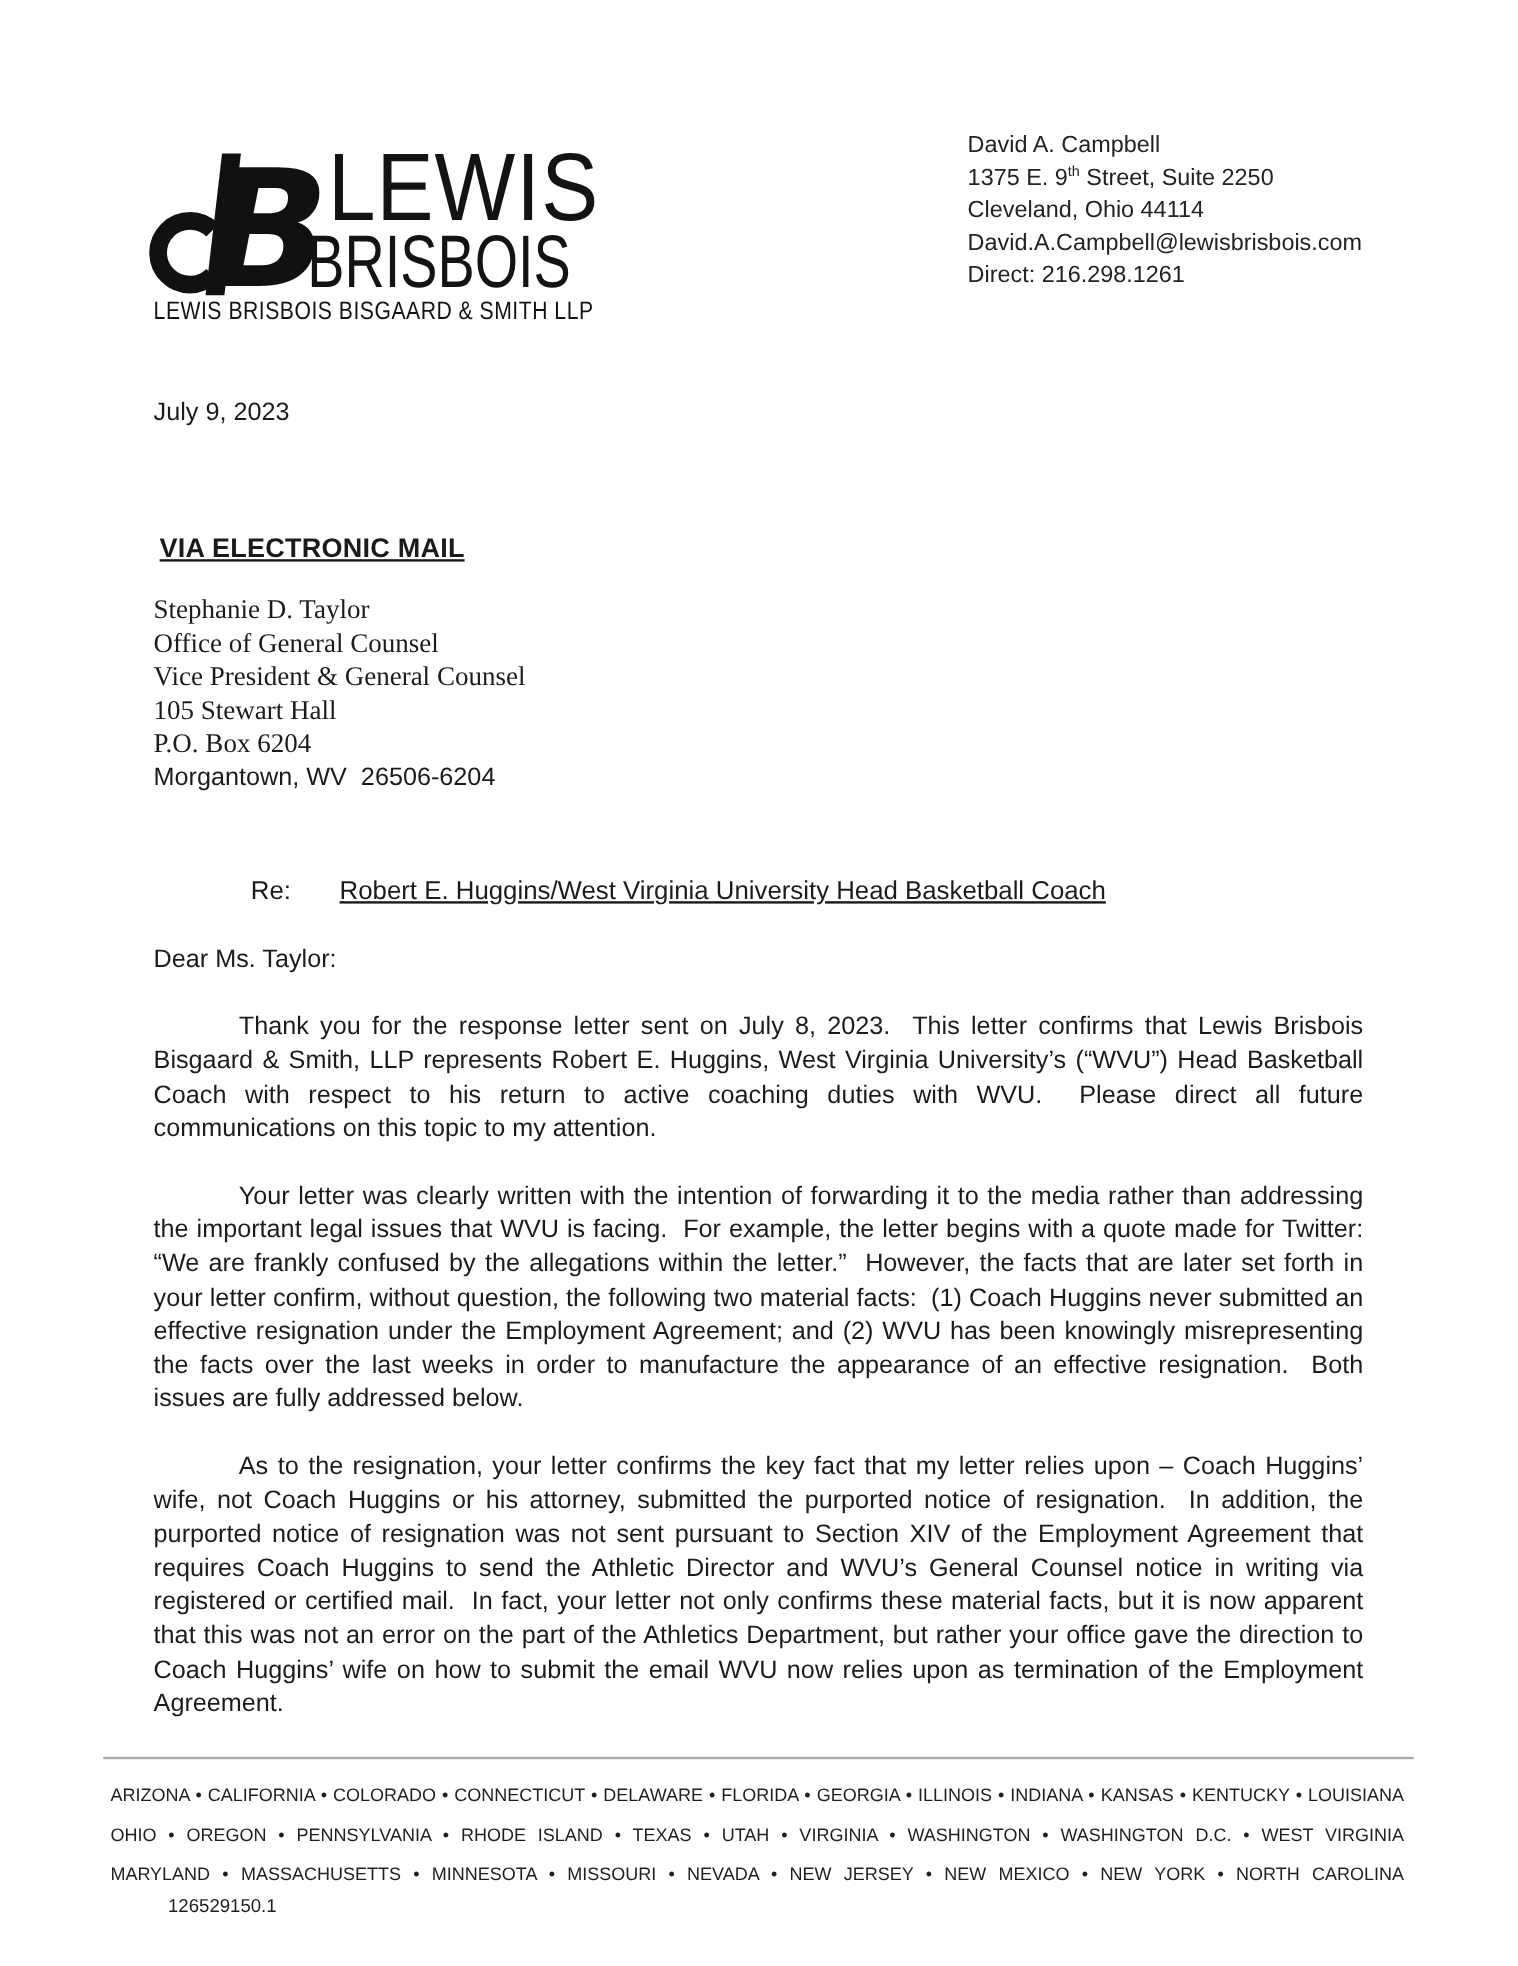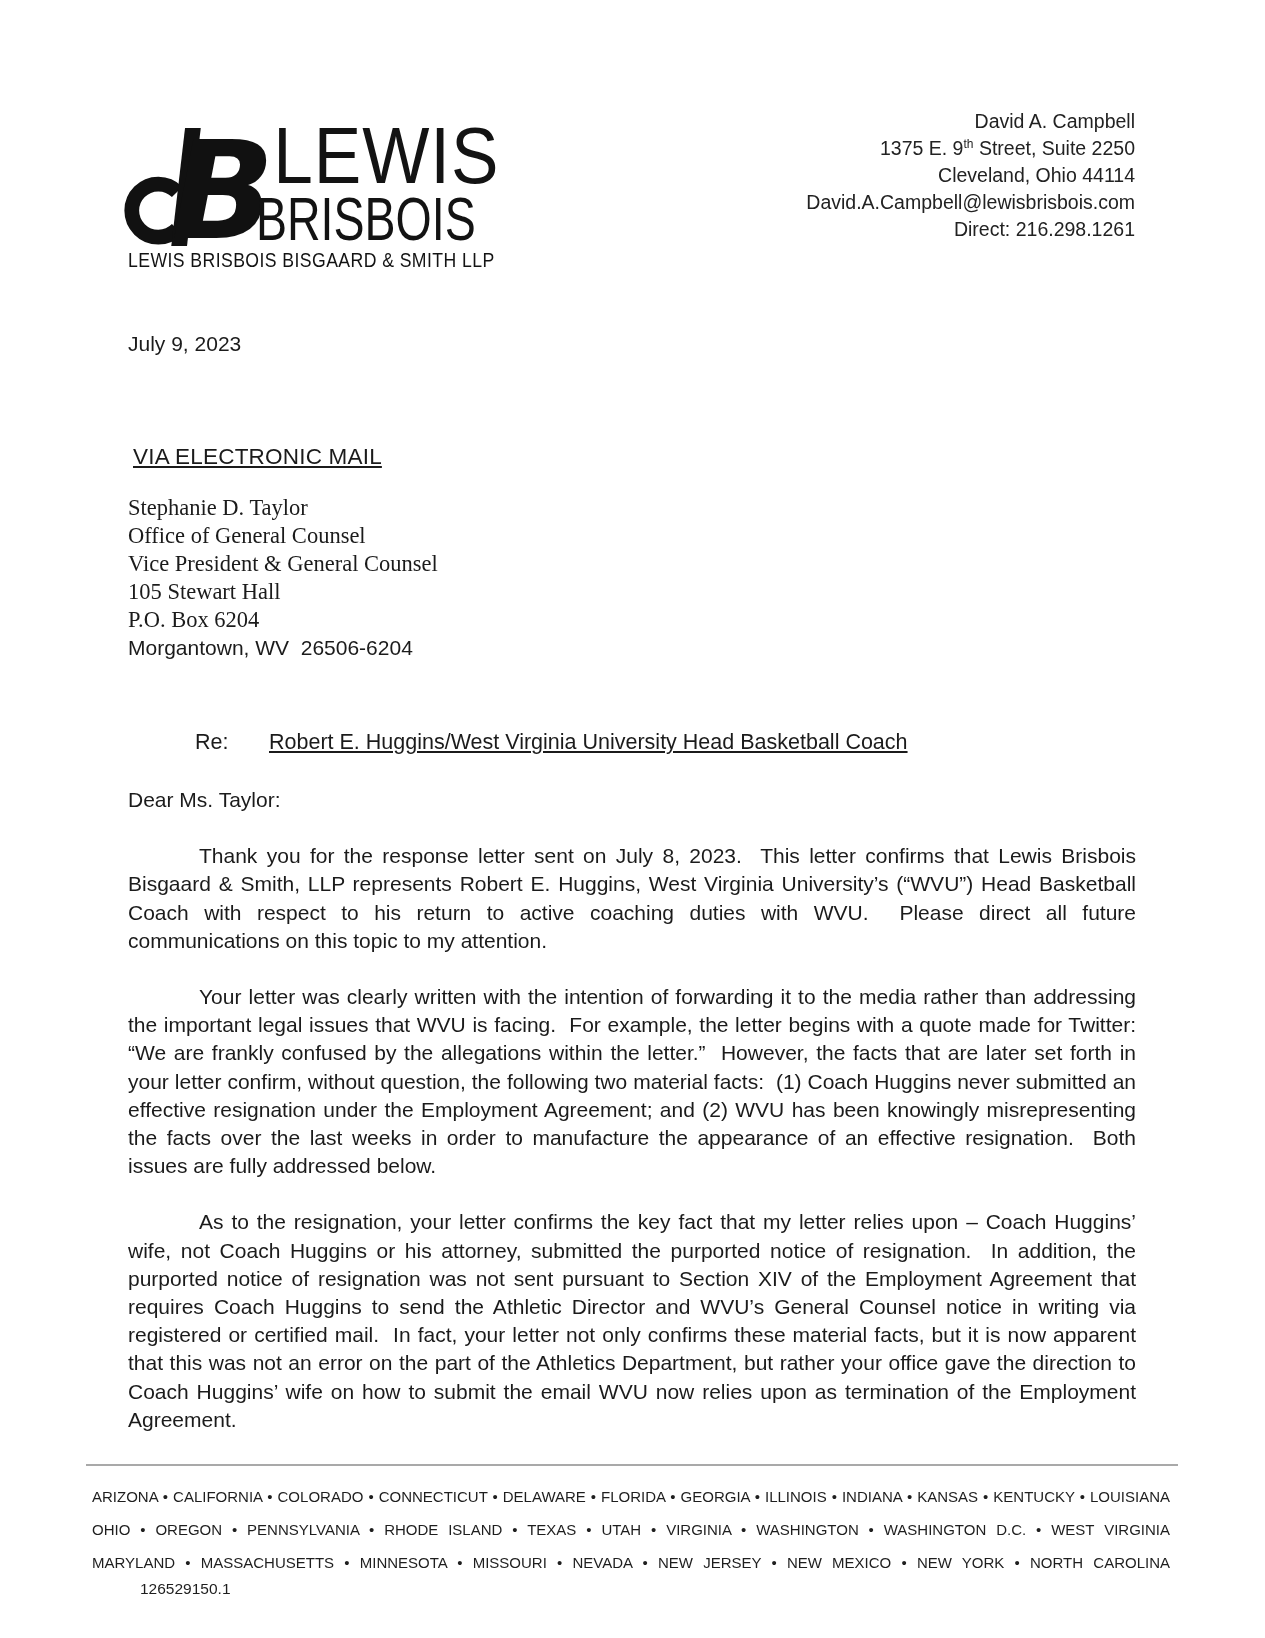--- a/index.html
+++ b/index.html
@@ -10,37 +10,37 @@
   .logo{position:absolute;left:128px;top:124px;display:flex;align-items:flex-start;}
   .monogram{width:118px;height:126px;overflow:visible;flex:0 0 auto;}
   .wordmark{margin-left:10px;margin-top:-4px;text-align:center;}
   .w1{font-size:80px;line-height:72px;letter-spacing:1px;color:#131313;
       transform:scaleX(.89);transform-origin:left top;white-space:nowrap;}
   .w2{font-size:62px;line-height:54px;color:#131313;
       transform:scaleX(.75);transform-origin:left top;white-space:nowrap;}
   .tagline{position:absolute;left:128px;top:248px;font-size:21px;color:#131313;
       transform:scaleX(.84);transform-origin:left top;white-space:nowrap;letter-spacing:.5px;}
 
-  .contact{position:absolute;right:130px;top:108px;text-align:right;
+  .contact{position:absolute;right:130px;top:108px;text-align:left;
       font-size:19.5px;line-height:27px;color:#222;}
   .contact sup{font-size:12px;vertical-align:super;line-height:0;}
 
   
   .date{position:absolute;left:128px;top:332px;font-size:21px;}
-  .via{position:absolute;left:133px;top:444px;font-size:22.5px;font-weight:normal;
+  .via{position:absolute;left:133px;top:444px;font-size:22.5px;font-weight:bold;
       text-decoration:underline;letter-spacing:.2px;}
 
   .recipient{position:absolute;left:128px;top:494px;font-size:22.5px;line-height:28px;}
   .serifline{font-family:"Liberation Serif",serif;white-space:pre-wrap;}
   .sansline{font-family:"Liberation Sans",sans-serif;font-size:21px;white-space:pre-wrap;}
   .emailline{font-family:"Liberation Serif",serif;white-space:pre-wrap;}
   .emaillink{color:#2e74b5;text-decoration:underline;font-family:"Liberation Sans",sans-serif;
       font-size:21px;cursor:pointer;}
 
-  .re{position:absolute;left:195px;top:730px;font-size:21.5px;white-space:nowrap;}
+  .re{position:absolute;left:209px;top:730px;font-size:21.5px;white-space:nowrap;}
   .re .relabel{display:inline-block;width:74px;}
   .re .resubject{text-decoration:underline;}
 
   
   .body{position:absolute;left:128px;top:786px;width:1008px;font-size:21px;line-height:28.2px;}
   .salutation{margin:0 0 0 0;white-space:pre-wrap;}
   .body p{margin:28px 0 0 0;text-align:justify;text-indent:71px;white-space:pre-wrap;}
 
   
   .footer-rule{position:absolute;left:86px;top:1464px;width:1092px;height:2px;background:#a9a9a9;}

